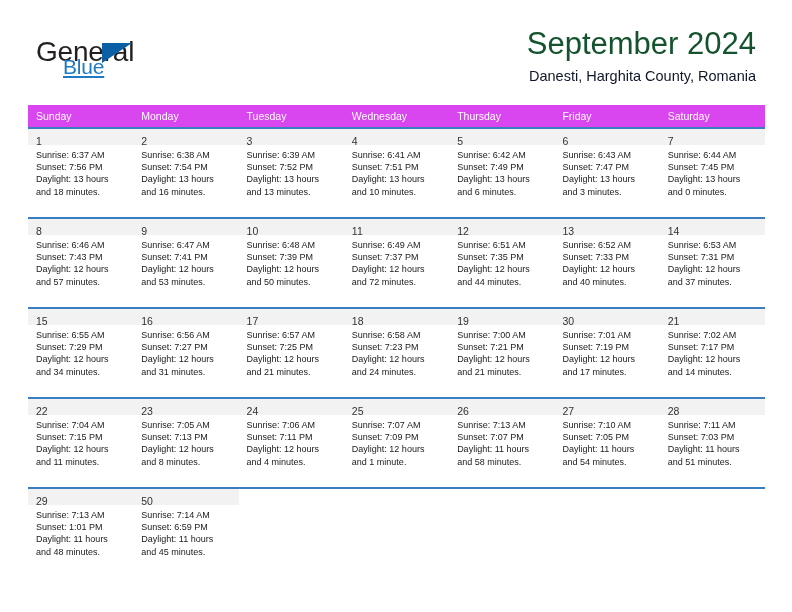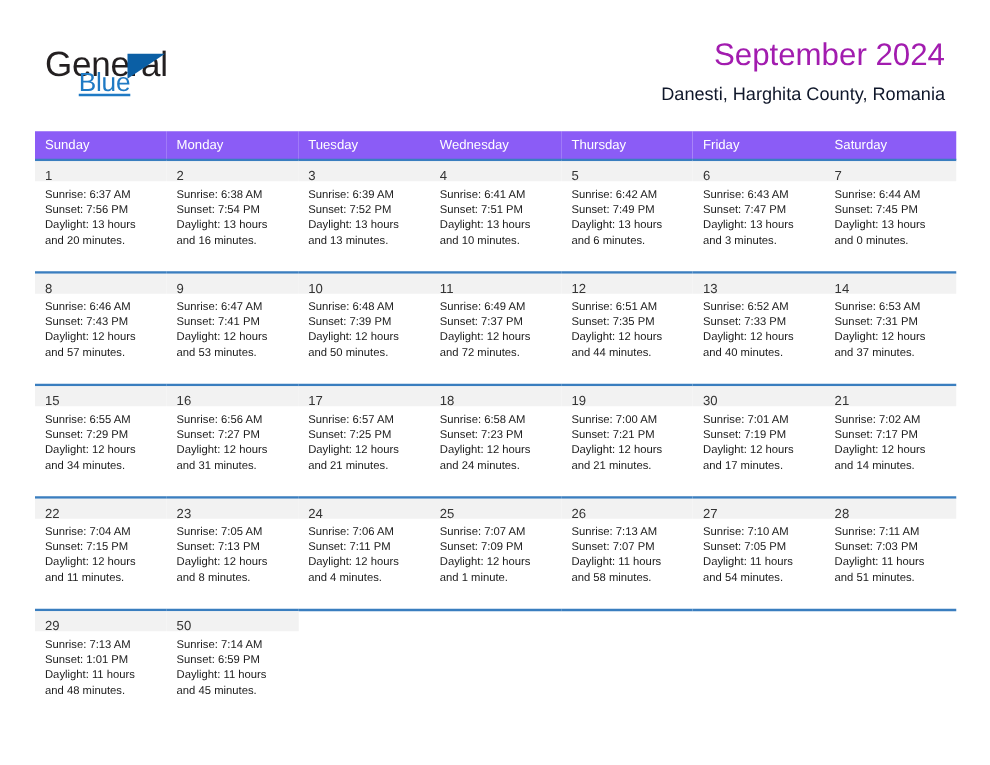--- a/index.html
+++ b/index.html
@@ -65,22 +65,22 @@
     border-bottom: 20px solid transparent;
   }
 
   .title-block {
     position: absolute;
     right: 36px;
     top: 28px;
     text-align: right;
   }
   .cal-title {
-    font-size: 25px;
-    color: #a21caf;
+    font-size: 31px;
+    color: #14532d;
     line-height: 32px;
     white-space: nowrap;
   }
   .cal-subtitle {
     font-size: 14.5px;
     color: #0f172a;
     line-height: 20px;
     margin-top: 6px;
     white-space: nowrap;
   }
@@ -88,21 +88,21 @@
   
   .calendar {
     position: absolute;
     left: 28px;
     top: 105px;
     width: 737px;
     border-collapse: collapse;
     table-layout: fixed;
   }
   .calendar th {
-    background: #8b5cf6;
+    background: #d946ef;
     color: #ffffff;
     font-size: 10.5px;
     font-weight: normal;
     text-align: left;
     padding: 5px 0 5px 8px;
     height: 11px;
     border: none;
   }
   .calendar td {
     width: 105.28px;
@@ -176,21 +176,21 @@
     <tbody>
 
       <tr class="week-row">
         <td>
             <div class="cell-inner filled">
               <div class="daynum-band"><span class="daynum">1</span></div>
               <div class="details">
                 <div>Sunrise: 6:37 AM</div>
                 <div>Sunset: 7:56 PM</div>
                 <div>Daylight: 13 hours</div>
-                <div>and 20 minutes.</div>
+                <div>and 18 minutes.</div>
               </div>
             </div>
           </td>
         <td>
             <div class="cell-inner filled">
               <div class="daynum-band"><span class="daynum">2</span></div>
               <div class="details">
                 <div>Sunrise: 6:38 AM</div>
                 <div>Sunset: 7:54 PM</div>
                 <div>Daylight: 13 hours</div>

